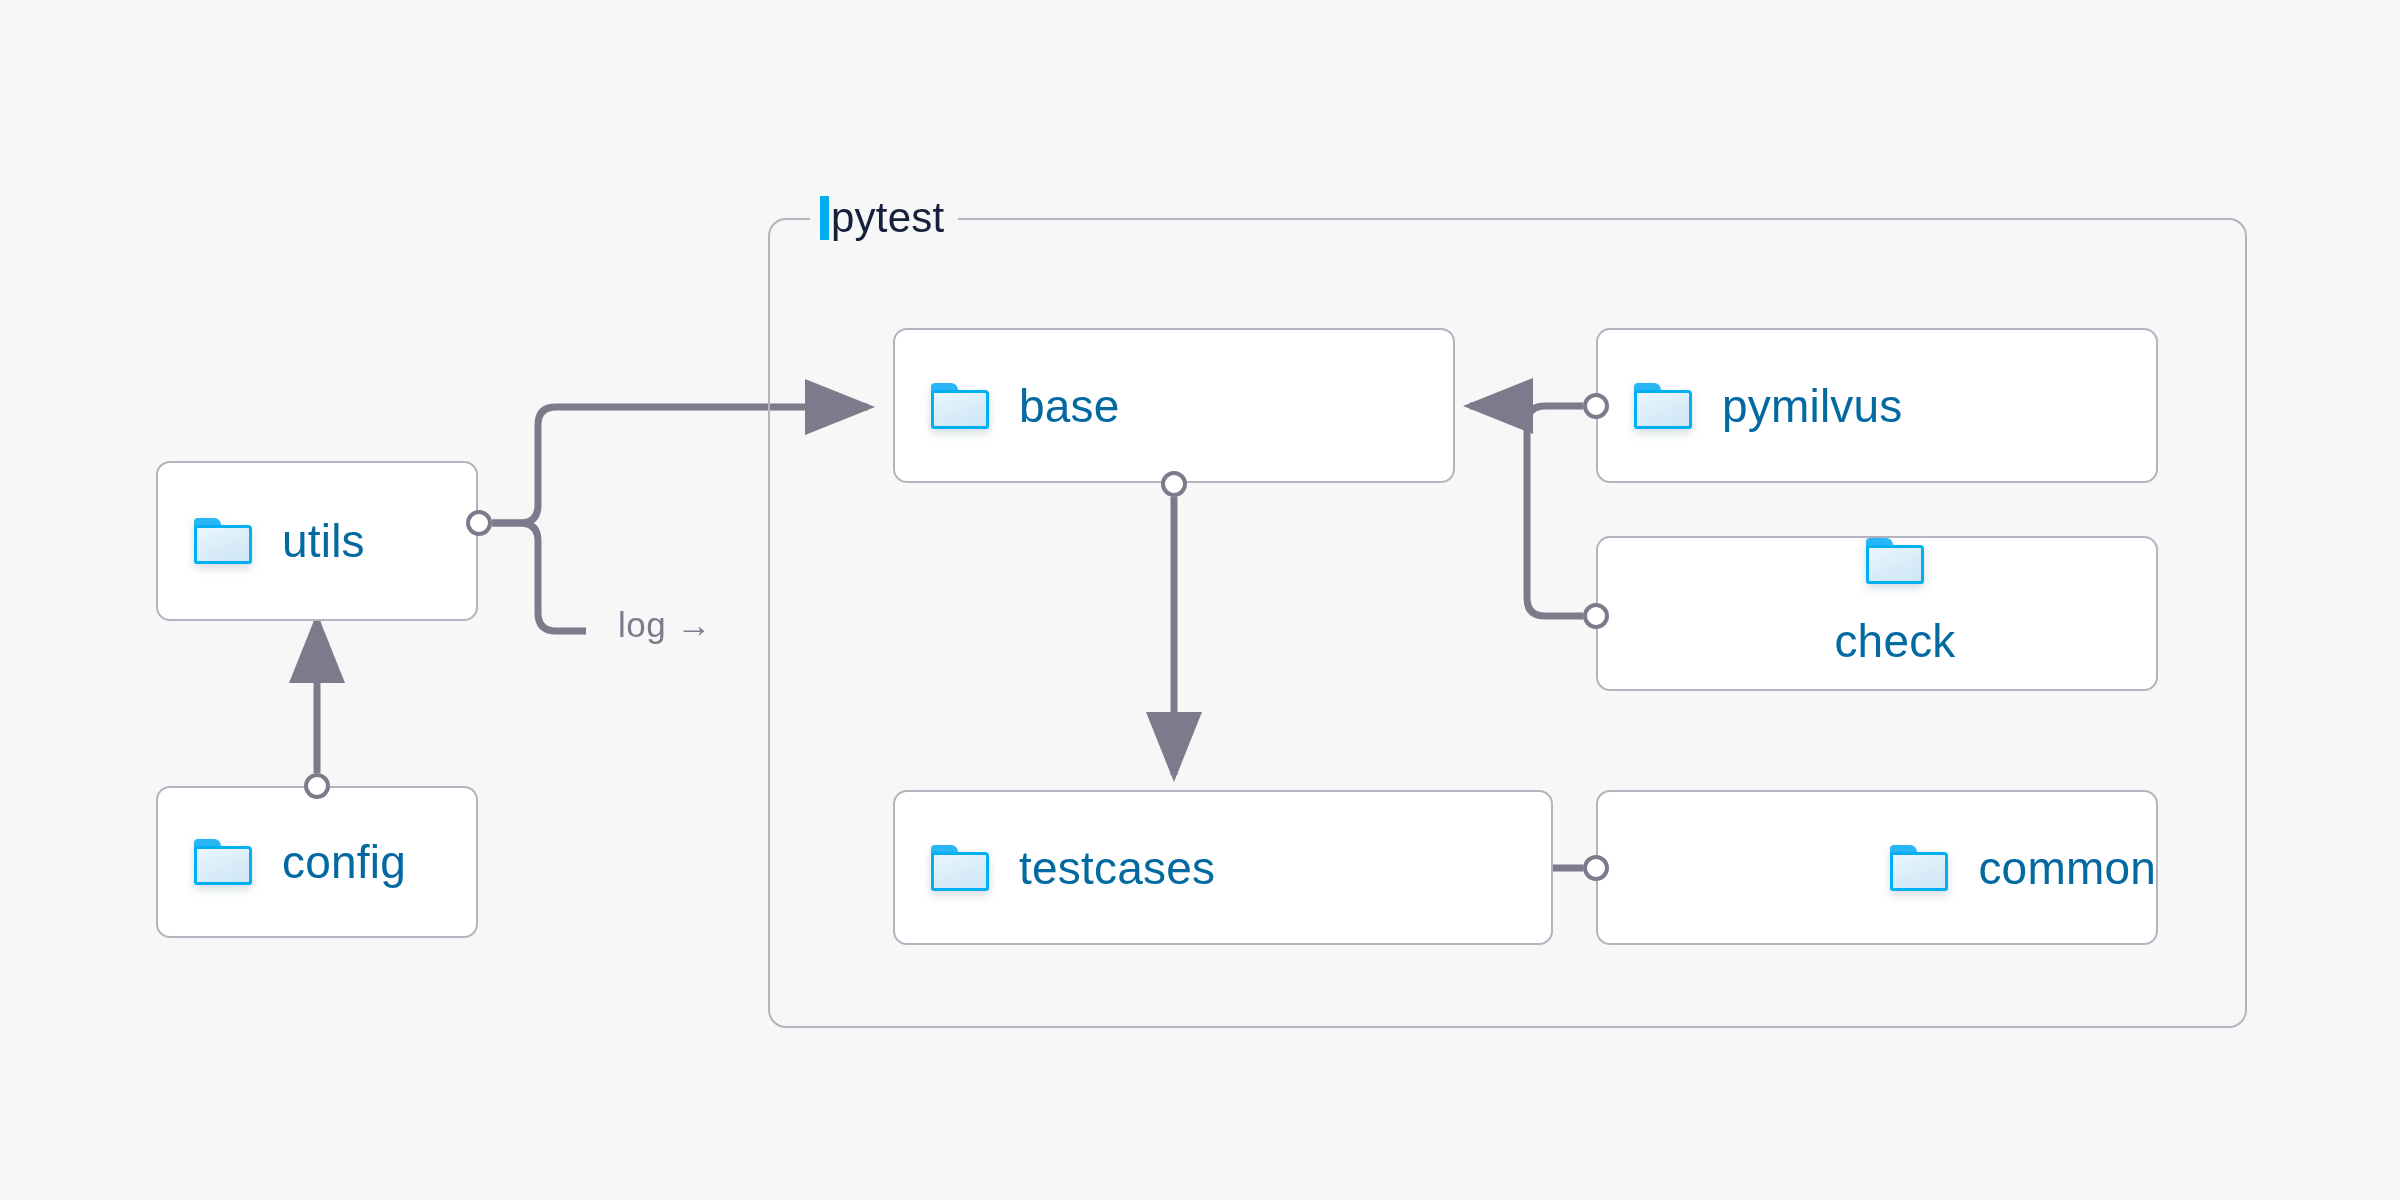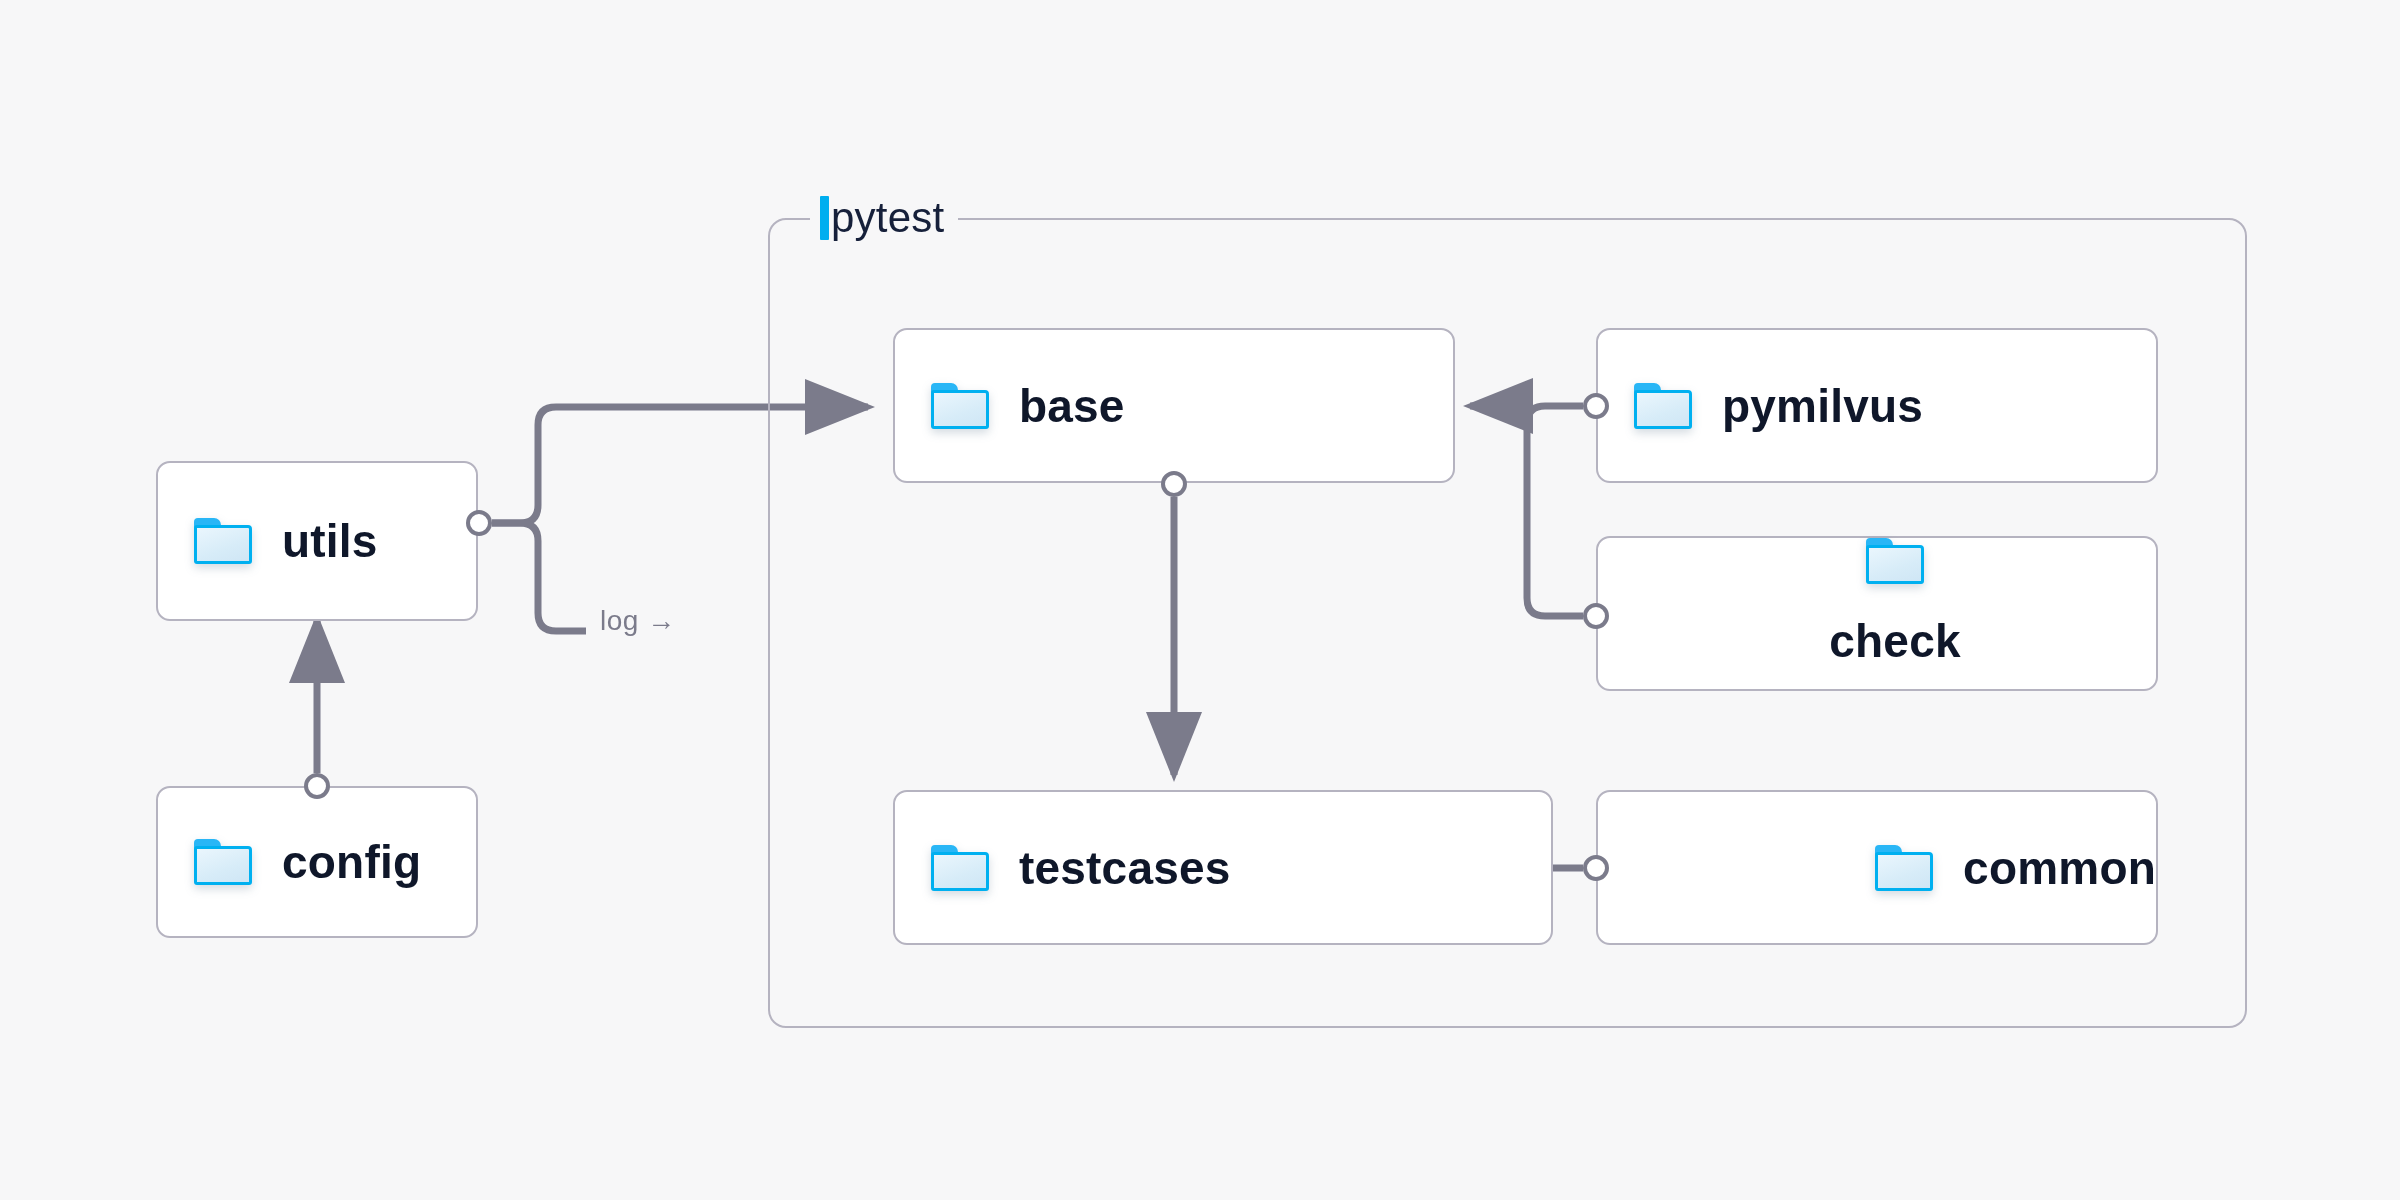--- a/index.html
+++ b/index.html
@@ -67,22 +67,22 @@
     border: 2px solid #b5b3c0;
     border-radius: 14px;
     box-sizing: border-box;
     display: flex;
     align-items: center;
     padding-left: 36px;
     gap: 30px;
   }
   .node-label {
     font-size: 46px;
-    font-weight: 700;
-    color: #0f172a;
+    font-weight: 400;
+    color: #0369a1;
     letter-spacing: 0.2px;
     white-space: nowrap;
   }
 
   
   .folder-icon {
     position: relative;
     width: 58px;
     height: 46px;
     flex: 0 0 auto;
@@ -116,24 +116,25 @@
     height: 26px;
     border-radius: 50%;
     background: #ffffff;
     border: 4px solid #7b7b8b;
     box-sizing: border-box;
   }
 
   
   .edge-label {
     position: absolute;
-    font-size: 28px;
+    font-size: 35px;
     color: #7b7b8b;
     white-space: nowrap;
     letter-spacing: 0.5px;
+    margin-left: 18px;
   }
 </style>
 </head>
 <body>
 
 <div id="canvas">
 
   <svg id="wires" viewBox="0 0 2400 1200" xmlns="http://www.w3.org/2000/svg">
     <defs>
       <marker id="arrowhead" markerWidth="10" markerHeight="8" refX="9" refY="4" orient="auto" markerUnits="strokeWidth">

